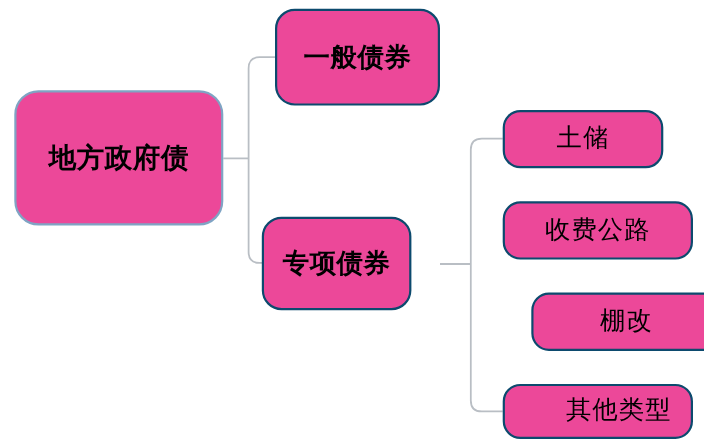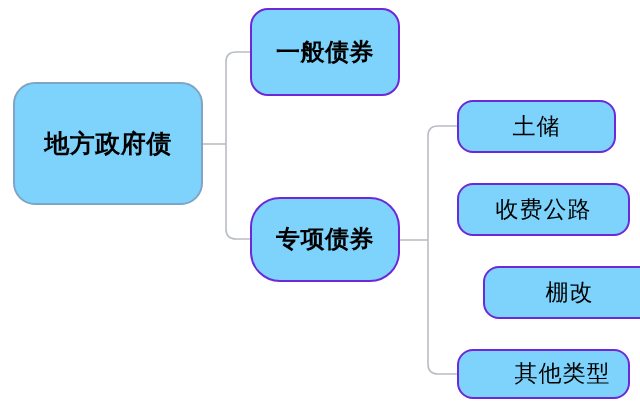--- a/index.html
+++ b/index.html
@@ -22,22 +22,22 @@
     width: 640px;
     height: 405px;
     pointer-events: none;
   }
   .node {
     position: absolute;
     box-sizing: border-box;
     display: flex;
     align-items: center;
     justify-content: center;
-    background: #7dd3fc;
-    border: 2px solid #6d28d9;
+    background: #ec4899;
+    border: 2px solid #0c4a6e;
     border-radius: 16px;
     text-align: center;
     line-height: 1.1;
     color: #000000;
   }
   .node.root {
     border-color: #7fa4c4;
     border-radius: 22px;
   }
   .node.branch {
@@ -82,25 +82,25 @@
   </svg>
 
   <div class="node root sans" style="left:13px; top:82px; width:190px; height:123px;">
     <span class="node-label">地方政府债</span>
   </div>
 
   <div class="node branch sans" style="left:250px; top:8px; width:150px; height:88px;">
     <span class="node-label">一般债券</span>
   </div>
 
-  <div class="node branch sans" style="left:250px; top:197px; width:150px; height:85px;border-radius:30px;">
+  <div class="node branch sans" style="left:238px; top:197px; width:136px; height:85px;">
     <span class="node-label">专项债券</span>
   </div>
 
-  <div class="node leaf serif" style="left:457px; top:100px; width:159px; height:53px;">
+  <div class="node leaf serif" style="left:457px; top:100px; width:146px; height:53px;">
     <span class="node-label">土储</span>
   </div>
 
   <div class="node leaf serif" style="left:457px; top:183px; width:173px; height:53px;">
     <span class="node-label">收费公路</span>
   </div>
 
   <div class="node leaf serif" style="left:483px; top:266px; width:173px; height:53px;">
     <span class="node-label">棚改</span>
   </div>

